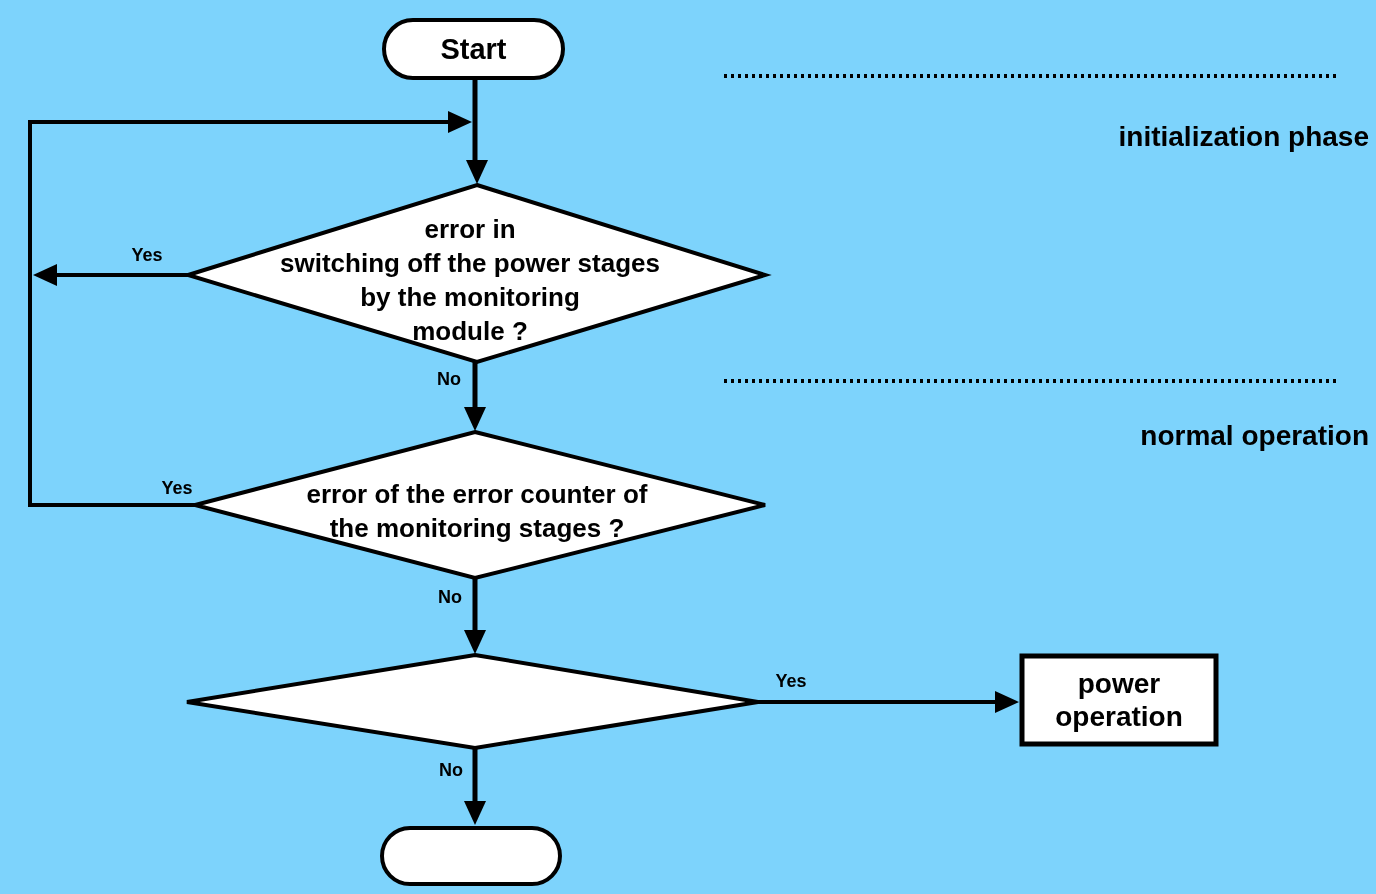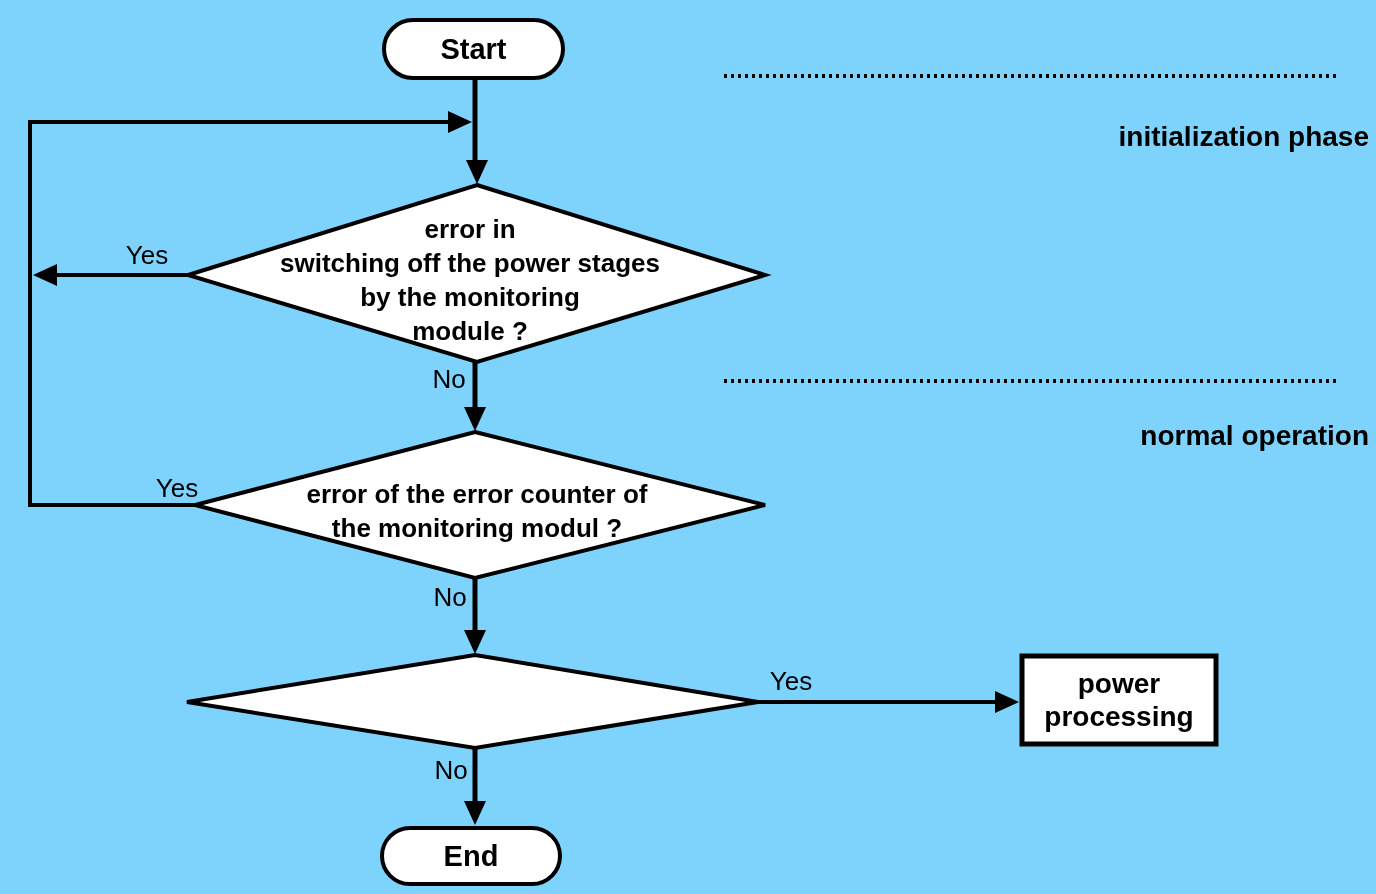--- a/index.html
+++ b/index.html
@@ -18,21 +18,21 @@
     display:flex;align-items:center;justify-content:center;
     text-align:center;font-weight:bold;
   }
   .node-label.col{flex-direction:column;}
   .terminal-label{font-size:29px;}
   .diamond-text{font-size:26px;line-height:34px;}
   .process-text{font-size:28px;line-height:33px;}
   .edge-label{
     position:absolute;
     transform:translate(-50%,-50%);
-    font-weight:normal;font-size:26px;white-space:nowrap;
+    font-weight:bold;font-size:18px;white-space:nowrap;
   }
   .phase-label{
     position:absolute;right:41px;
     font-weight:bold;font-size:28px;white-space:nowrap;
     text-align:right;
     margin-left:44px;
   }
 </style>
 </head>
 <body>
@@ -76,30 +76,29 @@
 
   <div class="node-label col diamond-text" style="left:270px;top:207px;width:400px;height:146px;">
     <div>error in</div>
     <div>switching off the power stages</div>
     <div>by the monitoring</div>
     <div>module ?</div>
   </div>
 
   <div class="node-label col diamond-text" style="left:277px;top:475px;width:400px;height:72px;">
     <div>error of the error counter of</div>
-    <div>the monitoring modul ?</div>
+    <div>the monitoring stages ?</div>
   </div>
 
 
   <div class="node-label col process-text" style="left:1022px;top:656px;width:194px;height:88px;">
     <div>power</div>
-    <div>processing</div>
+    <div>operation</div>
   </div>
 
-  <div class="node-label terminal-label" style="left:382px;top:828px;width:178px;height:56px;">End</div>
 
   <div class="edge-label" style="left:147px;top:255px;">Yes</div>
   <div class="edge-label" style="left:449px;top:379px;">No</div>
   <div class="edge-label" style="left:177px;top:488px;">Yes</div>
   <div class="edge-label" style="left:450px;top:597px;">No</div>
   <div class="edge-label" style="left:791px;top:681px;">Yes</div>
   <div class="edge-label" style="left:451px;top:770px;">No</div>
 
   <div class="phase-label" style="top:121px;">initialization phase</div>
   <div class="phase-label" style="top:420px;">normal operation</div>

